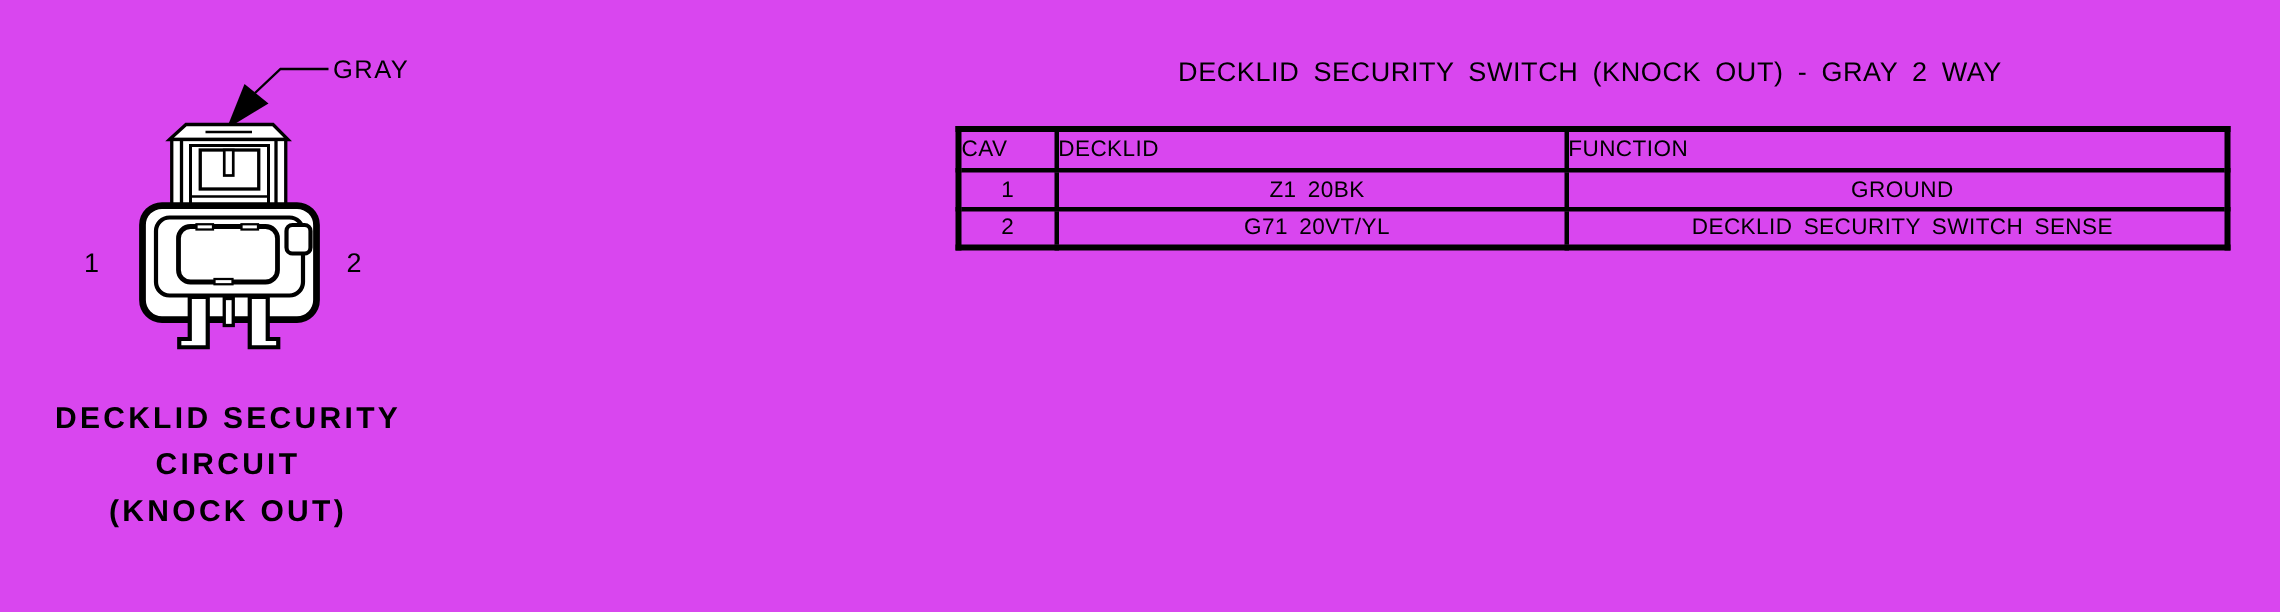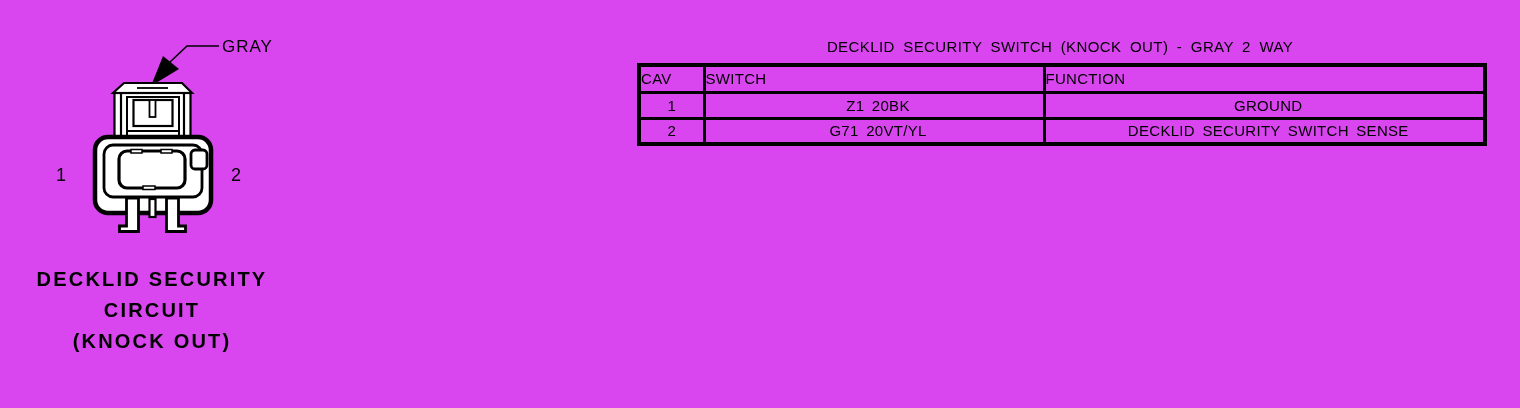--- a/index.html
+++ b/index.html
@@ -31,24 +31,24 @@
     letter-spacing: 2.2px;
     line-height: 31px;
     white-space: nowrap;
   }
 
   
   .table-block { position: absolute; left: 637px; top: 38px; width: 846px; }
   .table-title {
     width: 846px;
     text-align: center;
-    font-size: 15px;
+    font-size: 18px;
     letter-spacing: 0.4px;
     word-spacing: 4px;
-    margin-bottom: 8px;
+    margin-bottom: 25px;
     white-space: nowrap;
   }
   table.pinout {
     border-collapse: collapse;
     table-layout: fixed;
     width: 846px;
     border: 4px solid #000;
   }
   table.pinout th, table.pinout td {
     border: 3px solid #000;
@@ -128,21 +128,21 @@
 
     <table class="pinout">
       <colgroup>
         <col class="w-cav">
           <col class="w-circuit">
           <col class="w-function">
       </colgroup>
       <thead>
         <tr>
           <th>CAV</th>
-          <th>SWITCH</th>
+          <th>DECKLID</th>
           <th>FUNCTION</th>
         </tr>
       </thead>
       <tbody>
         <tr>
           <td class="c-cav">1</td>
           <td class="c-left">Z1 20BK</td>
           <td class="c-left">GROUND</td>
         </tr>
         <tr>

